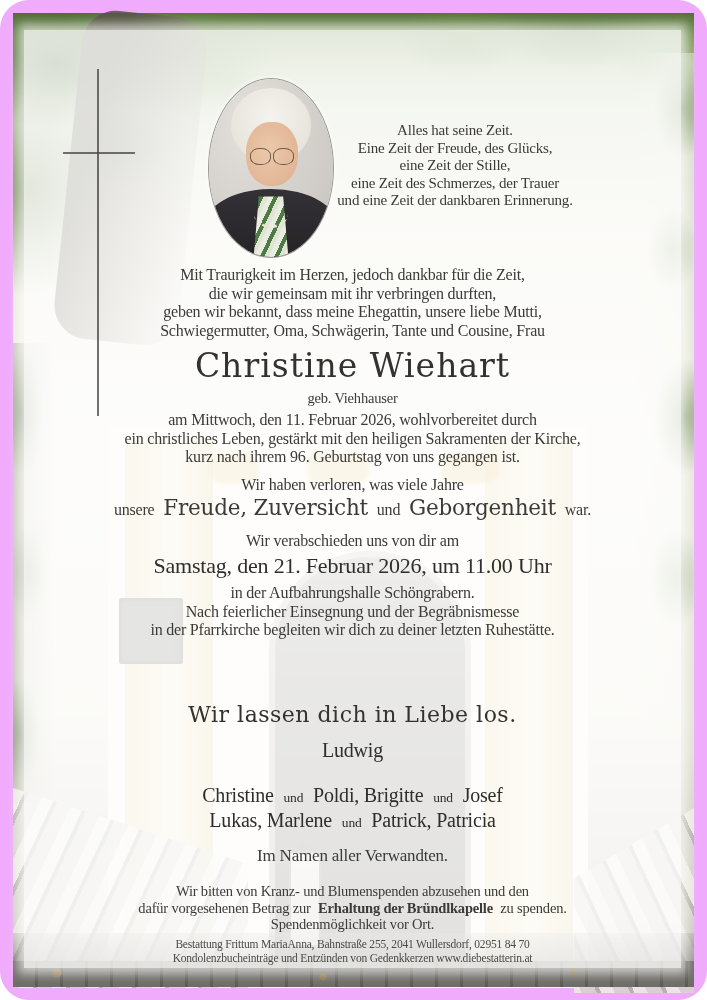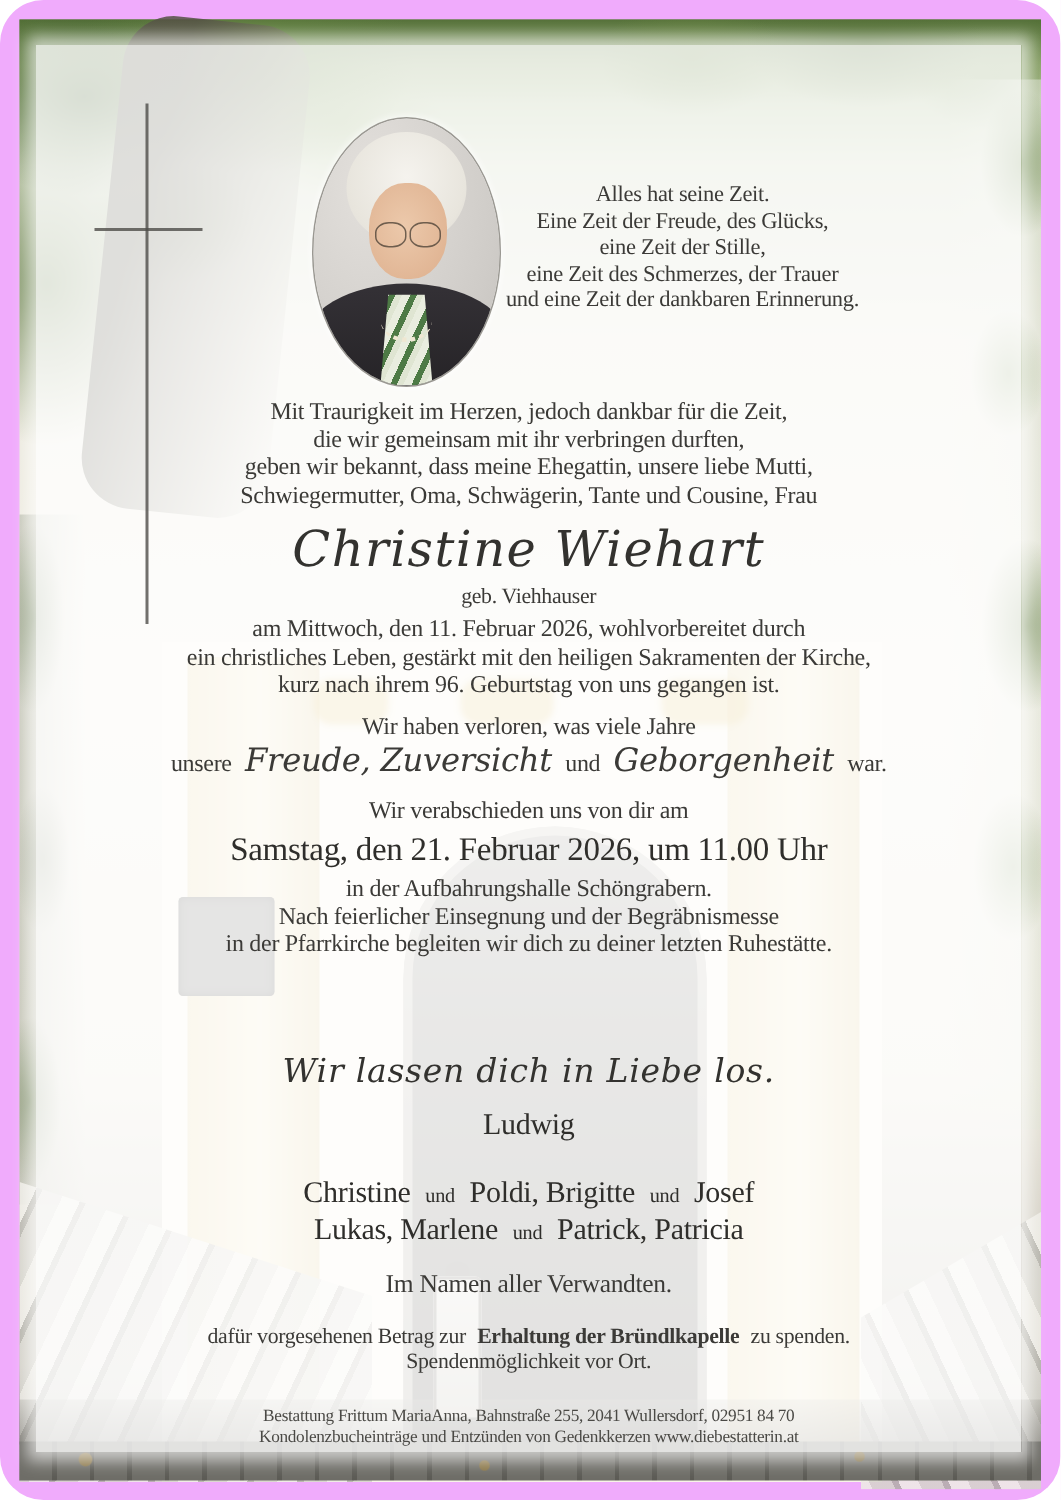--- a/index.html
+++ b/index.html
@@ -91,21 +91,21 @@
   .p-top{left:36%;top:66%;width:28%;height:34%;
     clip-path:polygon(15% 0,85% 0,100% 100%,0 100%);
     background:repeating-linear-gradient(115deg,#e9eddf 0 5px,#4d7a45 5px 9px,#dfe5d2 9px 13px);}
   .p-pearls{left:36%;top:68%;width:28%;height:14%;border-radius:50%;
     border-bottom:3px dotted #efe7d2;background:transparent;}
   
   .tb{position:absolute;left:24px;right:26px;text-align:center;letter-spacing:-0.2px;}
   .ln{line-height:18.5px;font-size:16px;}
   .poem{left:280px;right:auto;width:350px;font-size:15px;}
   .poem .ln{line-height:17.5px;font-size:15px;}
-  .script{font-family:"DejaVu Serif",serif;font-style:italic;}
+  .script{font-family:"DejaVu Serif",serif;}
   .name{font-size:33px;letter-spacing:1px;color:#33322f;}
   .maiden{font-size:14.5px;}
   .datetime{font-size:22px;color:#2f2e2b;}
   .relline{font-size:22px;letter-spacing:.5px;color:#33322f;}
   .nm{font-size:20px;color:#2f2e2b;}
   .nm .seg+.seg{margin-left:5px;}
   .nm .und{font-size:13.5px;}
   .closing{font-size:17px;}
   .don{font-size:14.5px;line-height:16.5px;}
   .don .seg+.seg{margin-left:4px;}
@@ -218,20 +218,21 @@
 
   <div class="tb nm" style="top:809px;">
     <span class="seg">Lukas, Marlene</span>
     <span class="seg und">und</span>
     <span class="seg">Patrick, Patricia</span>
   </div>
 
   <div class="tb closing" style="top:846px;">Im Namen aller Verwandten.</div>
 
   <div class="tb" style="top:883px;">
+    <div class="don">Wir bitten von Kranz- und Blumenspenden abzusehen und den</div>
     <div class="don">
       <span class="seg">dafür vorgesehenen Betrag zur</span>
       <span class="seg bold">Erhaltung der Bründlkapelle</span>
       <span class="seg">zu spenden.</span>
     </div>
     <div class="don">Spendenmöglichkeit vor Ort.</div>
   </div>
 
   <div class="tb" style="top:938px;">
     <div class="foot">Bestattung Frittum MariaAnna, Bahnstraße 255, 2041 Wullersdorf, 02951 84 70</div>

